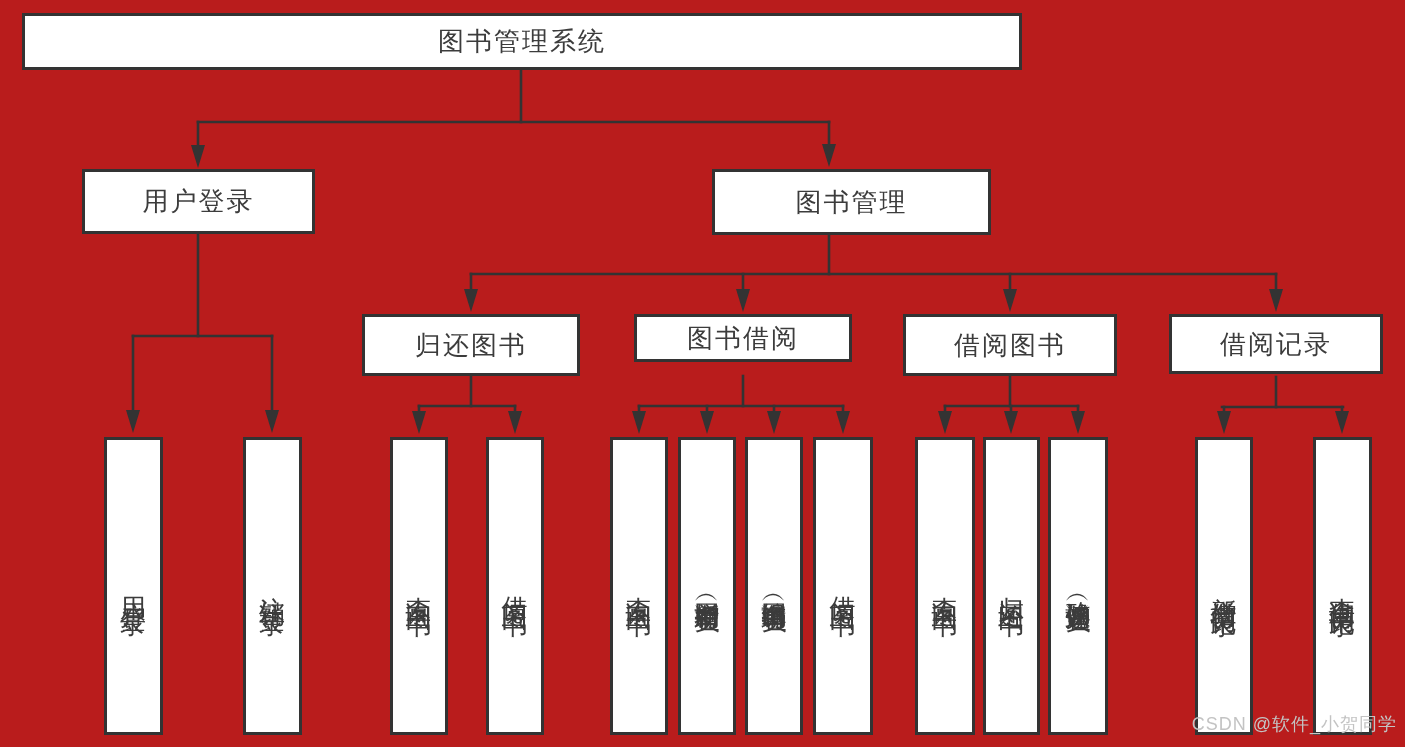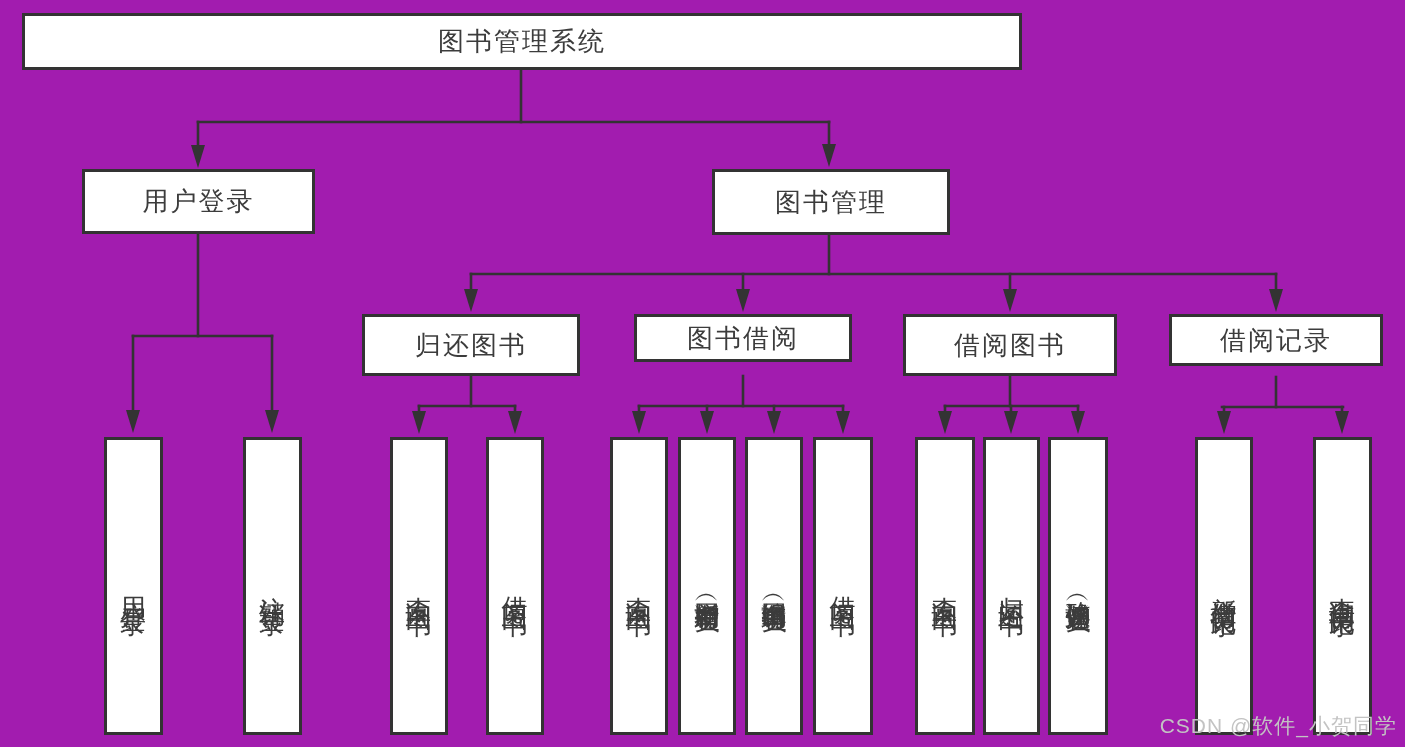--- a/index.html
+++ b/index.html
@@ -1,20 +1,20 @@
 <!DOCTYPE html>
 <html><head>
 <meta charset="utf-8">
 <style>
   * { margin:0; padding:0; box-sizing:border-box; }
   html,body { background:#ffffff; }
   #canvas {
     position:relative;
     width:1405px; height:747px;
-    background:#a21caf;
+    background:#b91c1c;
     font-family:"Liberation Sans", sans-serif;
     color:#3a3a3a;
     overflow:hidden;
   }
   #connectors { position:absolute; left:0; top:0; width:1405px; height:747px; }
   .node {
     position:absolute;
     background:#ffffff;
     border:3px solid #333333;
     display:flex;
@@ -33,21 +33,21 @@
     font-size:26px;
     line-height:1;
     white-space:nowrap;
   }
   .sp5 .vtext { letter-spacing:5px; }
   .sp3 .vtext { letter-spacing:3px; }
   .sp1 .vtext { letter-spacing:1px; font-size:25px; }
   #watermark {
     position:absolute;
     right:8px; top:712px;
-    font-size:21px;
+    font-size:18px;
     letter-spacing:1px;
     color:#c3c3c3;
     z-index:5;
     white-space:nowrap;
   }
 </style>
 </head>
 <body>
 
 <div id="canvas">
@@ -107,34 +107,34 @@
       <polygon points="1342,434 1335,411 1349,411" fill="#333333"></polygon>
     </svg>
 
   <div class="node" style="left:22px; top:13px; width:1000px; height:57px">
     <span>图书管理系统</span>
   </div>
 
   <div class="node" style="left:82px; top:169px; width:233px; height:65px">
     <span>用户登录</span>
   </div>
-  <div class="node" style="left:712px; top:169px; width:238px; height:66px">
+  <div class="node" style="left:712px; top:169px; width:279px; height:66px">
     <span>图书管理</span>
   </div>
 
   <div class="node" style="left:362px; top:314px; width:218px; height:62px">
     <span>归还图书</span>
   </div>
   <div class="node" style="left:634px; top:314px; width:218px; height:48px">
     <span>图书借阅</span>
   </div>
   <div class="node" style="left:903px; top:314px; width:214px; height:62px">
     <span>借阅图书</span>
   </div>
-  <div class="node" style="left:1169px; top:314px; width:214px; height:52px">
+  <div class="node" style="left:1169px; top:314px; width:214px; height:60px">
     <span>借阅记录</span>
   </div>
 
   <div class="node leaf sp5" style="left:104px; width:59px">
     <span class="vtext">用户登录</span>
   </div>
   <div class="node leaf sp5" style="left:243px; width:59px">
     <span class="vtext">注销登录</span>
   </div>
 

